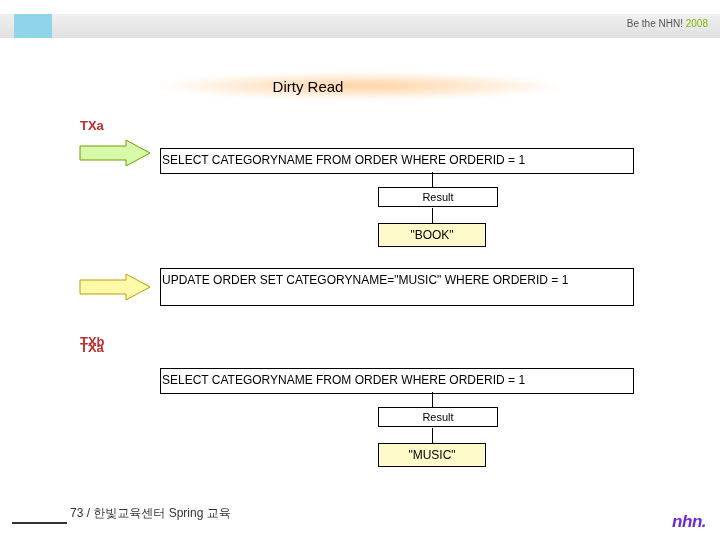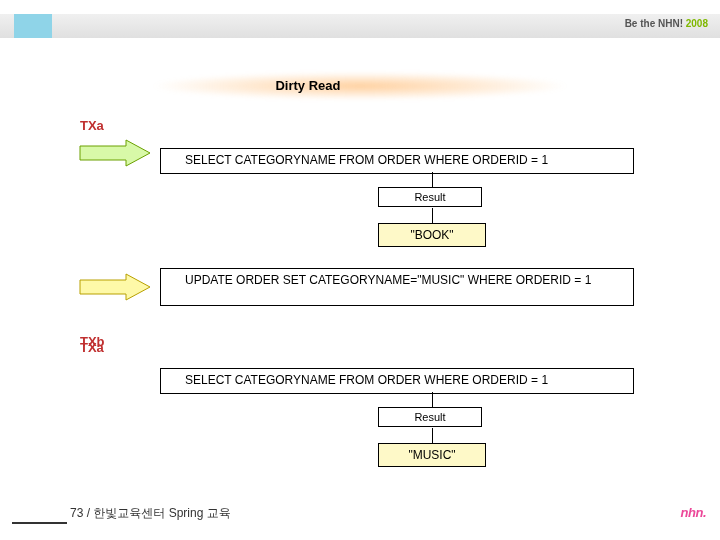--- a/index.html
+++ b/index.html
@@ -26,32 +26,32 @@
     width: 38px;
     height: 24px;
     background: #8fd4e8;
   }
   .header-tag {
     position: absolute;
     top: 18px;
     right: 12px;
     font-size: 10px;
     color: #555;
-    font-weight: bold;
+    font-weight: normal;
     margin-left: 23px;
   }
   .header-tag .year { color: #7fb800; }
   .title {
     position: absolute;
     top: 78px;
     left: 0;
     width: 616px;
     text-align: center;
-    font-size: 13px;
-    font-weight: bold;
+    font-size: 15px;
+    font-weight: normal;
     color: #000;
   }
   .title-glow {
     position: absolute;
     top: 72px;
     left: 150px;
     width: 420px;
     height: 28px;
     background: radial-gradient(ellipse at center, rgba(255,170,80,0.55) 0%, rgba(255,170,80,0) 70%);
     filter: blur(2px);
@@ -66,31 +66,31 @@
     position: absolute;
     width: 70px;
     height: 30px;
   }
   .arrow3d svg { display: block; }
   .box {
     position: absolute;
     border: 1px solid #000;
     background: #fff;
     font-size: 12px;
-    padding: 4px 24px;
+    padding: 4px 1px;
     line-height: 1.3;
   }
   .result-label {
     position: absolute;
     border: 1px solid #000;
     background: #fff;
     font-size: 11px;
     padding: 3px 0;
     text-align: center;
-    width: 104px;
+    width: 120px;
   }
   .result-value {
     position: absolute;
     border: 1px solid #000;
     background: #fef9c8;
     font-size: 12px;
     font-weight: normal;
     text-align: center;
     padding: 4px 0;
     width: 108px;
@@ -105,26 +105,26 @@
   .footer-line {
     position: absolute;
     bottom: 16px;
     left: 12px;
     width: 55px;
     height: 2px;
     background: #333;
   }
   .logo {
     position: absolute;
-    bottom: 20px;
+    bottom: 8px;
     right: 14px;
-    font-size: 13px;
+    font-size: 17px;
     font-weight: 900;
     font-style: italic;
-    color: #ec4899;
+    color: #6d28d9;
     letter-spacing: -0.5px;
   }
   .conn-line {
     position: absolute;
     background: #000;
   }
 </style>
 </head>
 <body>
 

